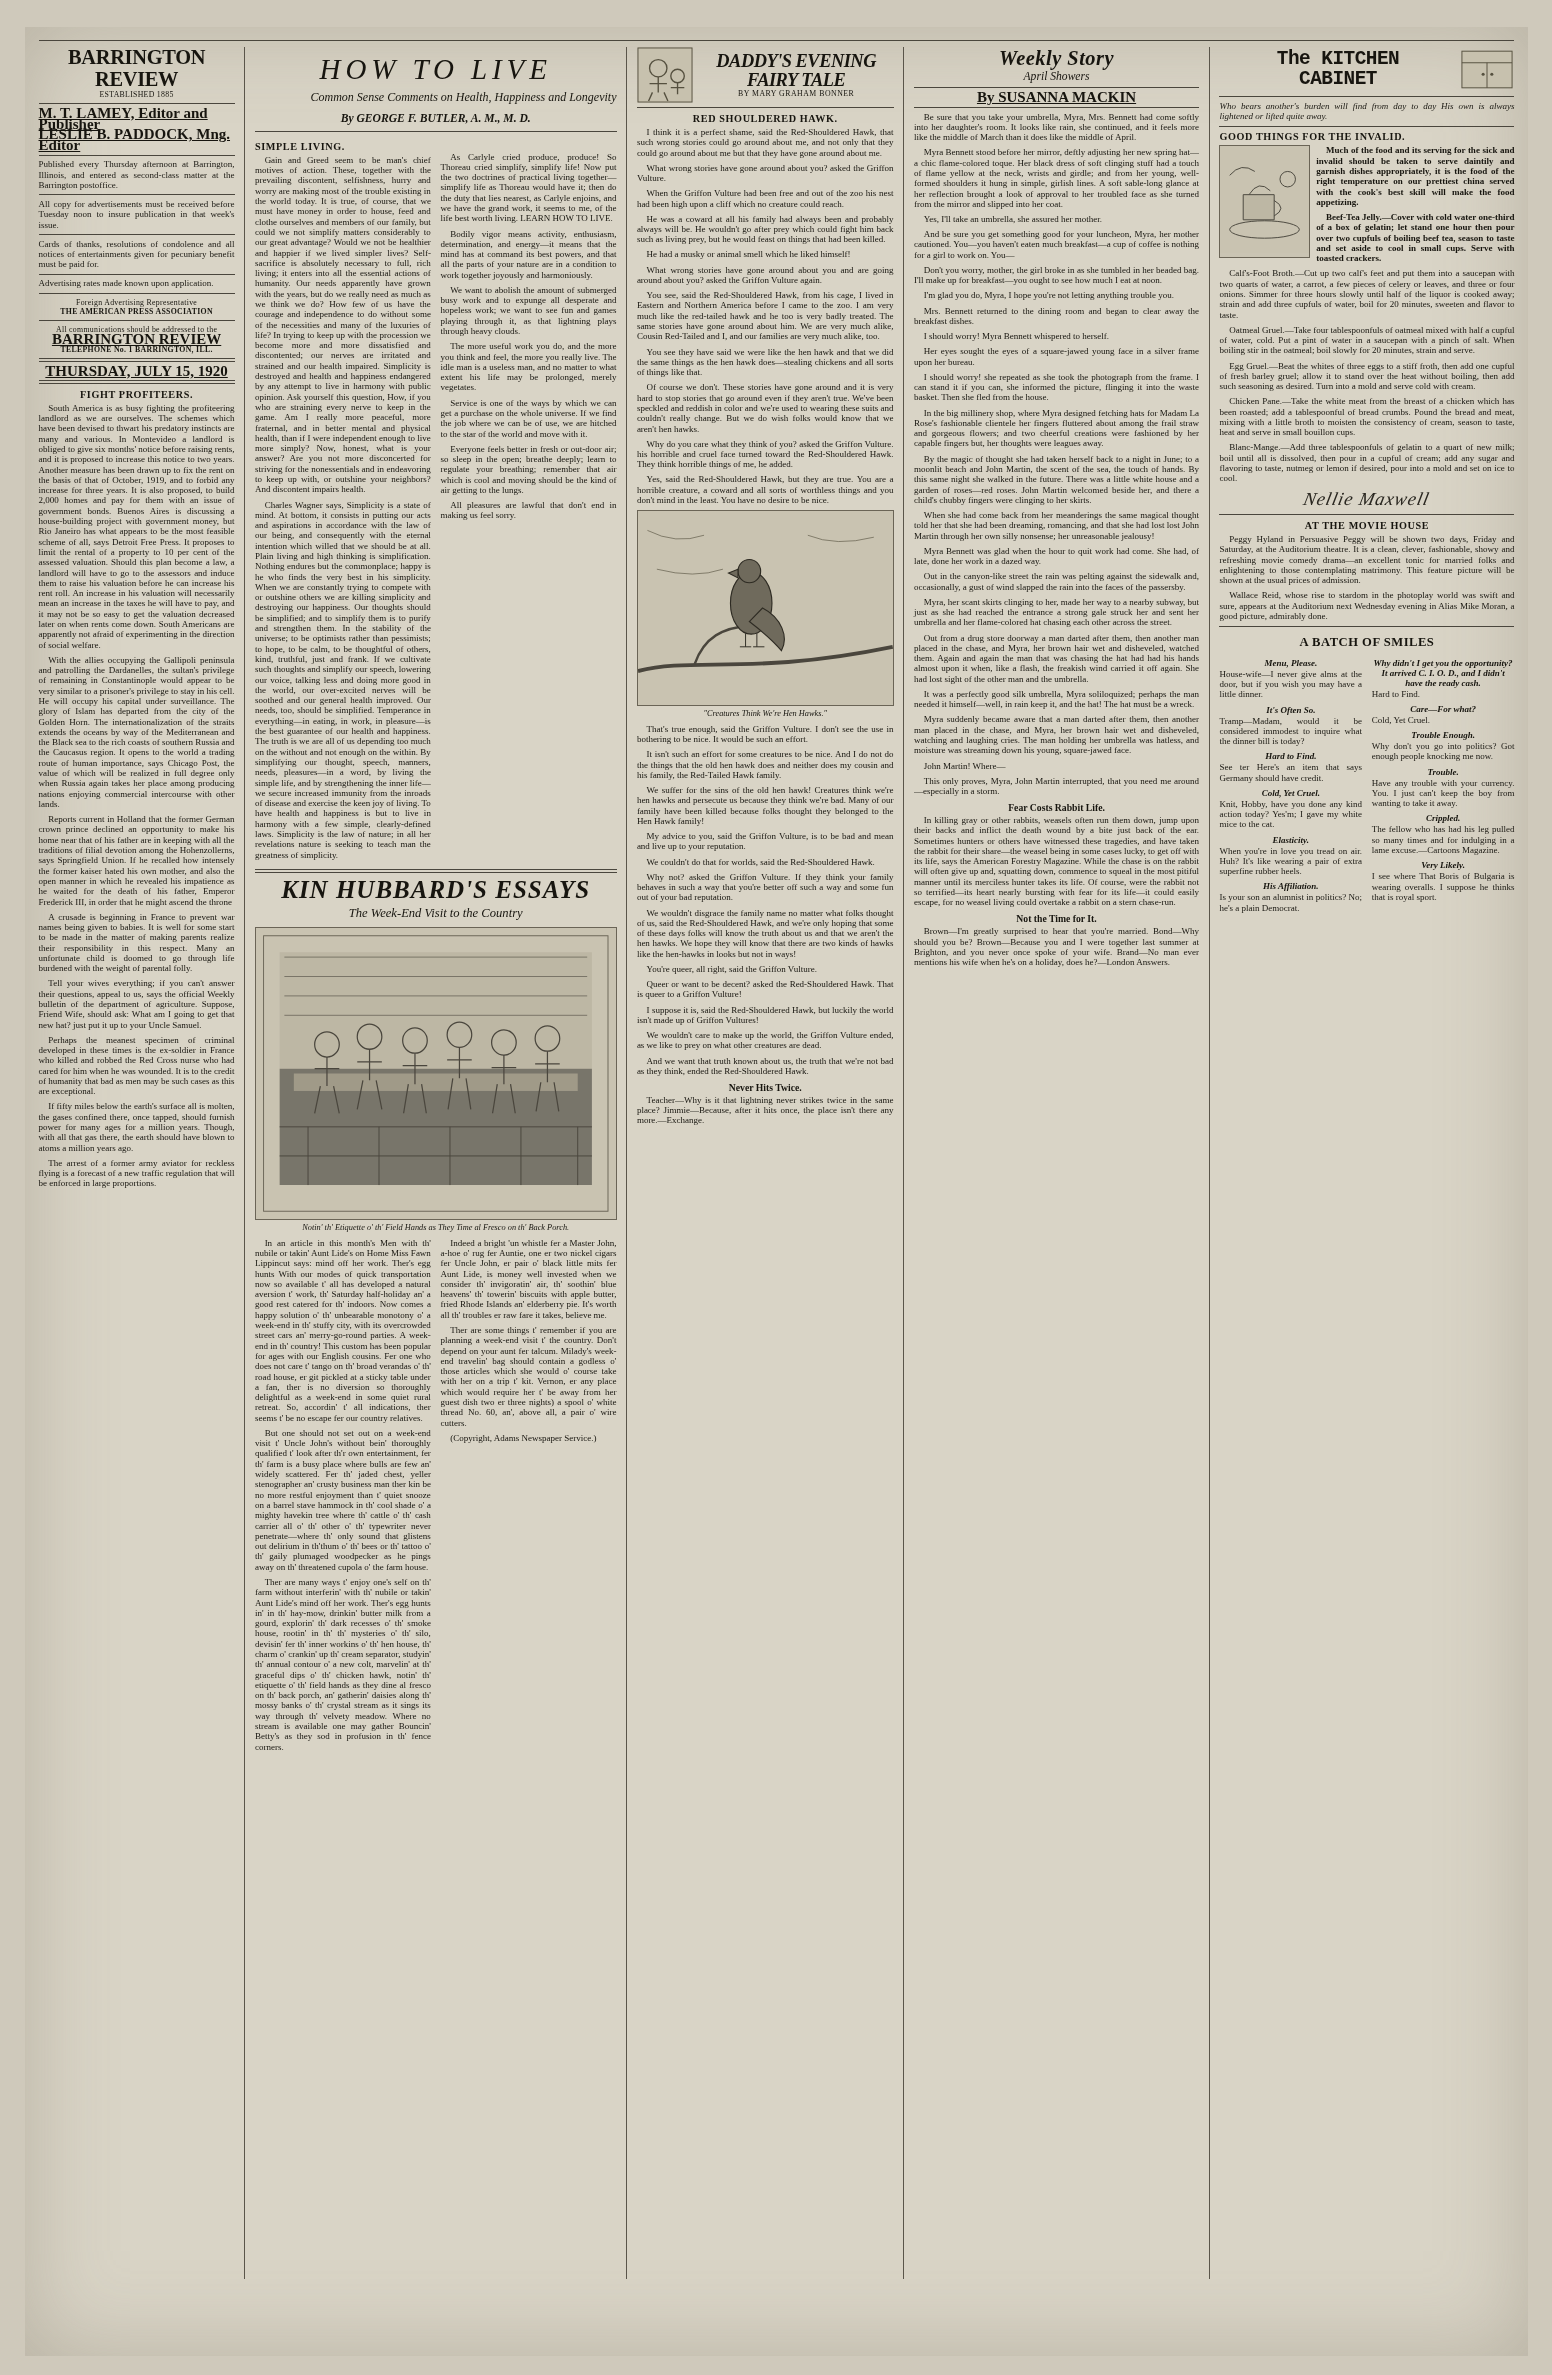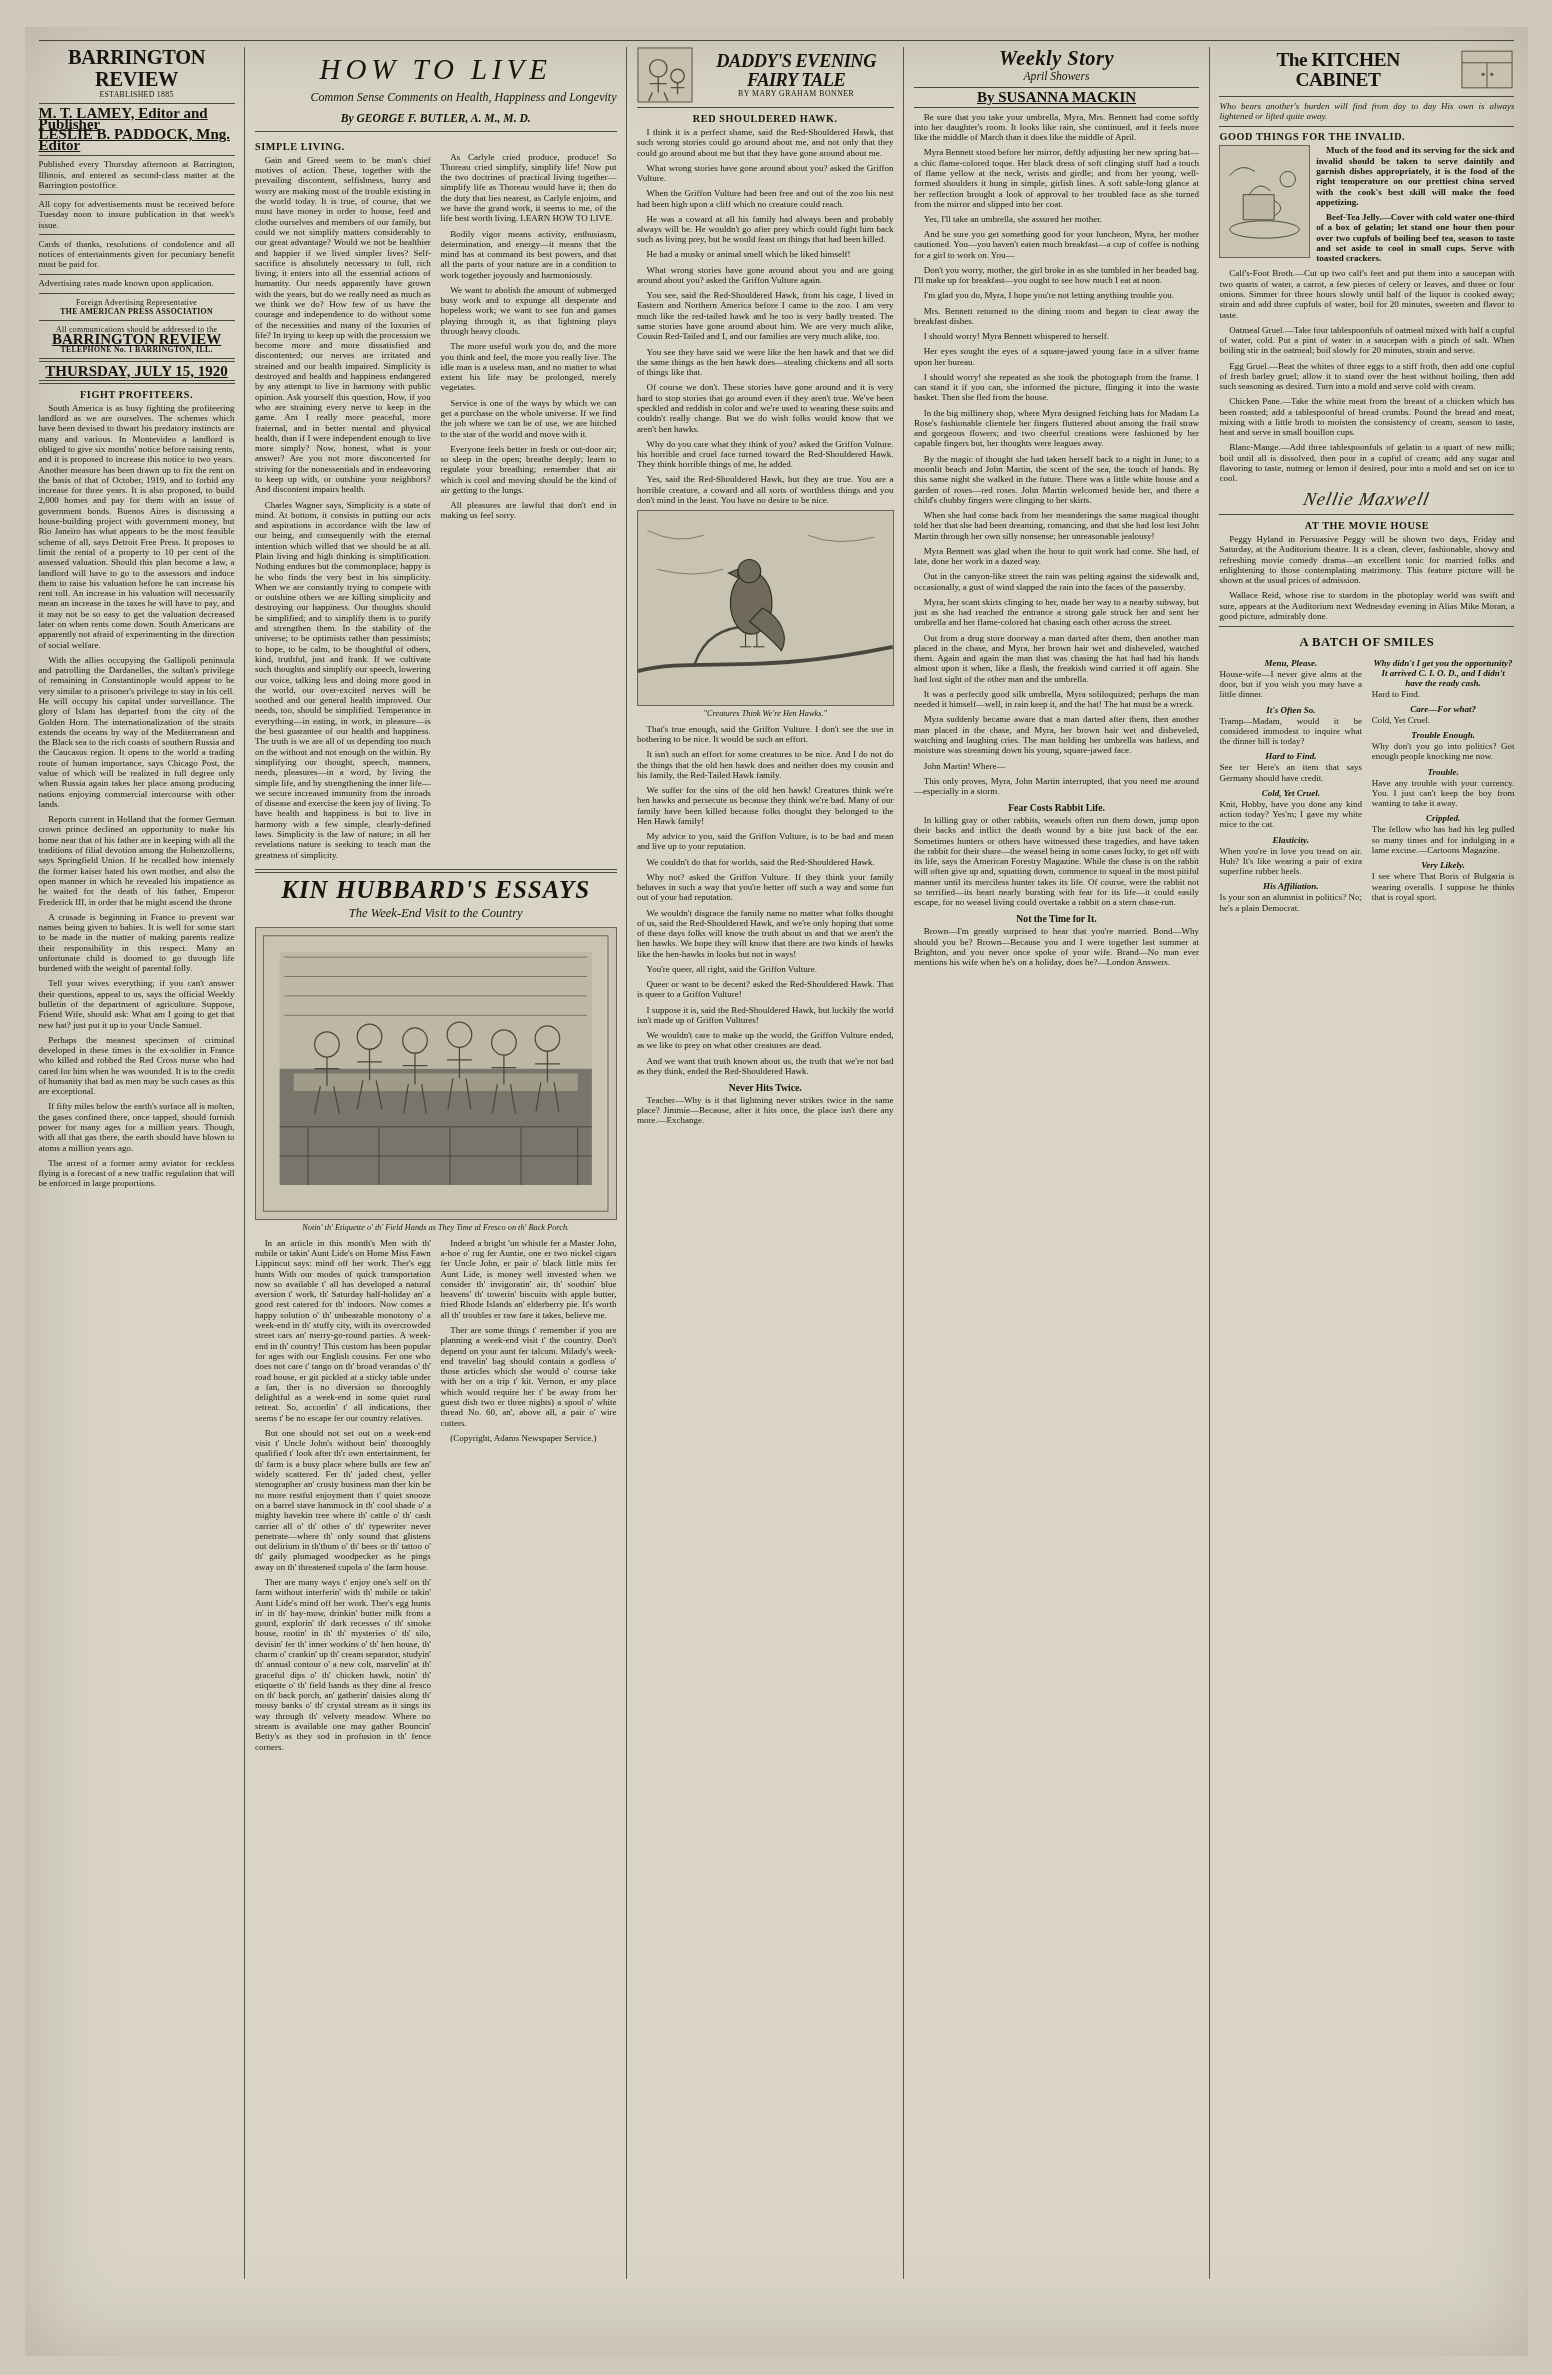--- a/index.html
+++ b/index.html
@@ -325,21 +325,21 @@
      </div>
      <div class="mini-head">Not the Time for It.</div>
      <div class="body">
        <p>Brown—I'm greatly surprised to hear that you're married. Bond—Why should you be? Brown—Because you and I were together last summer at Brighton, and you never once spoke of your wife. Brand—No man ever mentions his wife when he's on a holiday, does he?—London Answers.</p>
      </div>
    </div>
    <div class="vrule"></div>
 
    <div class="col c5">
      <div style="display:flex;align-items:center;gap:3.9px;">
-       <div style="flex:1;">
+       <div style="flex:1;font-family:Liberation Mono, monospace;">
          <div class="kitchen">The KITCHEN</div>
          <div class="kitchen">CABINET</div>
        </div>
        <div style="width:54px;height:45px;flex:0 0 54px;">
          <svg width="54" height="45" viewBox="0 0 56 46">
            <rect x="2" y="4" width="52" height="38" fill="#c7c1ae" stroke="#55503f"></rect>
            <path d="M2 16 h52 M28 16 v26" stroke="#55503f" fill="none"></path>
            <circle cx="24" cy="28" r="1.6" fill="#55503f"></circle>
            <circle cx="33" cy="28" r="1.6" fill="#55503f"></circle>
          </svg>

